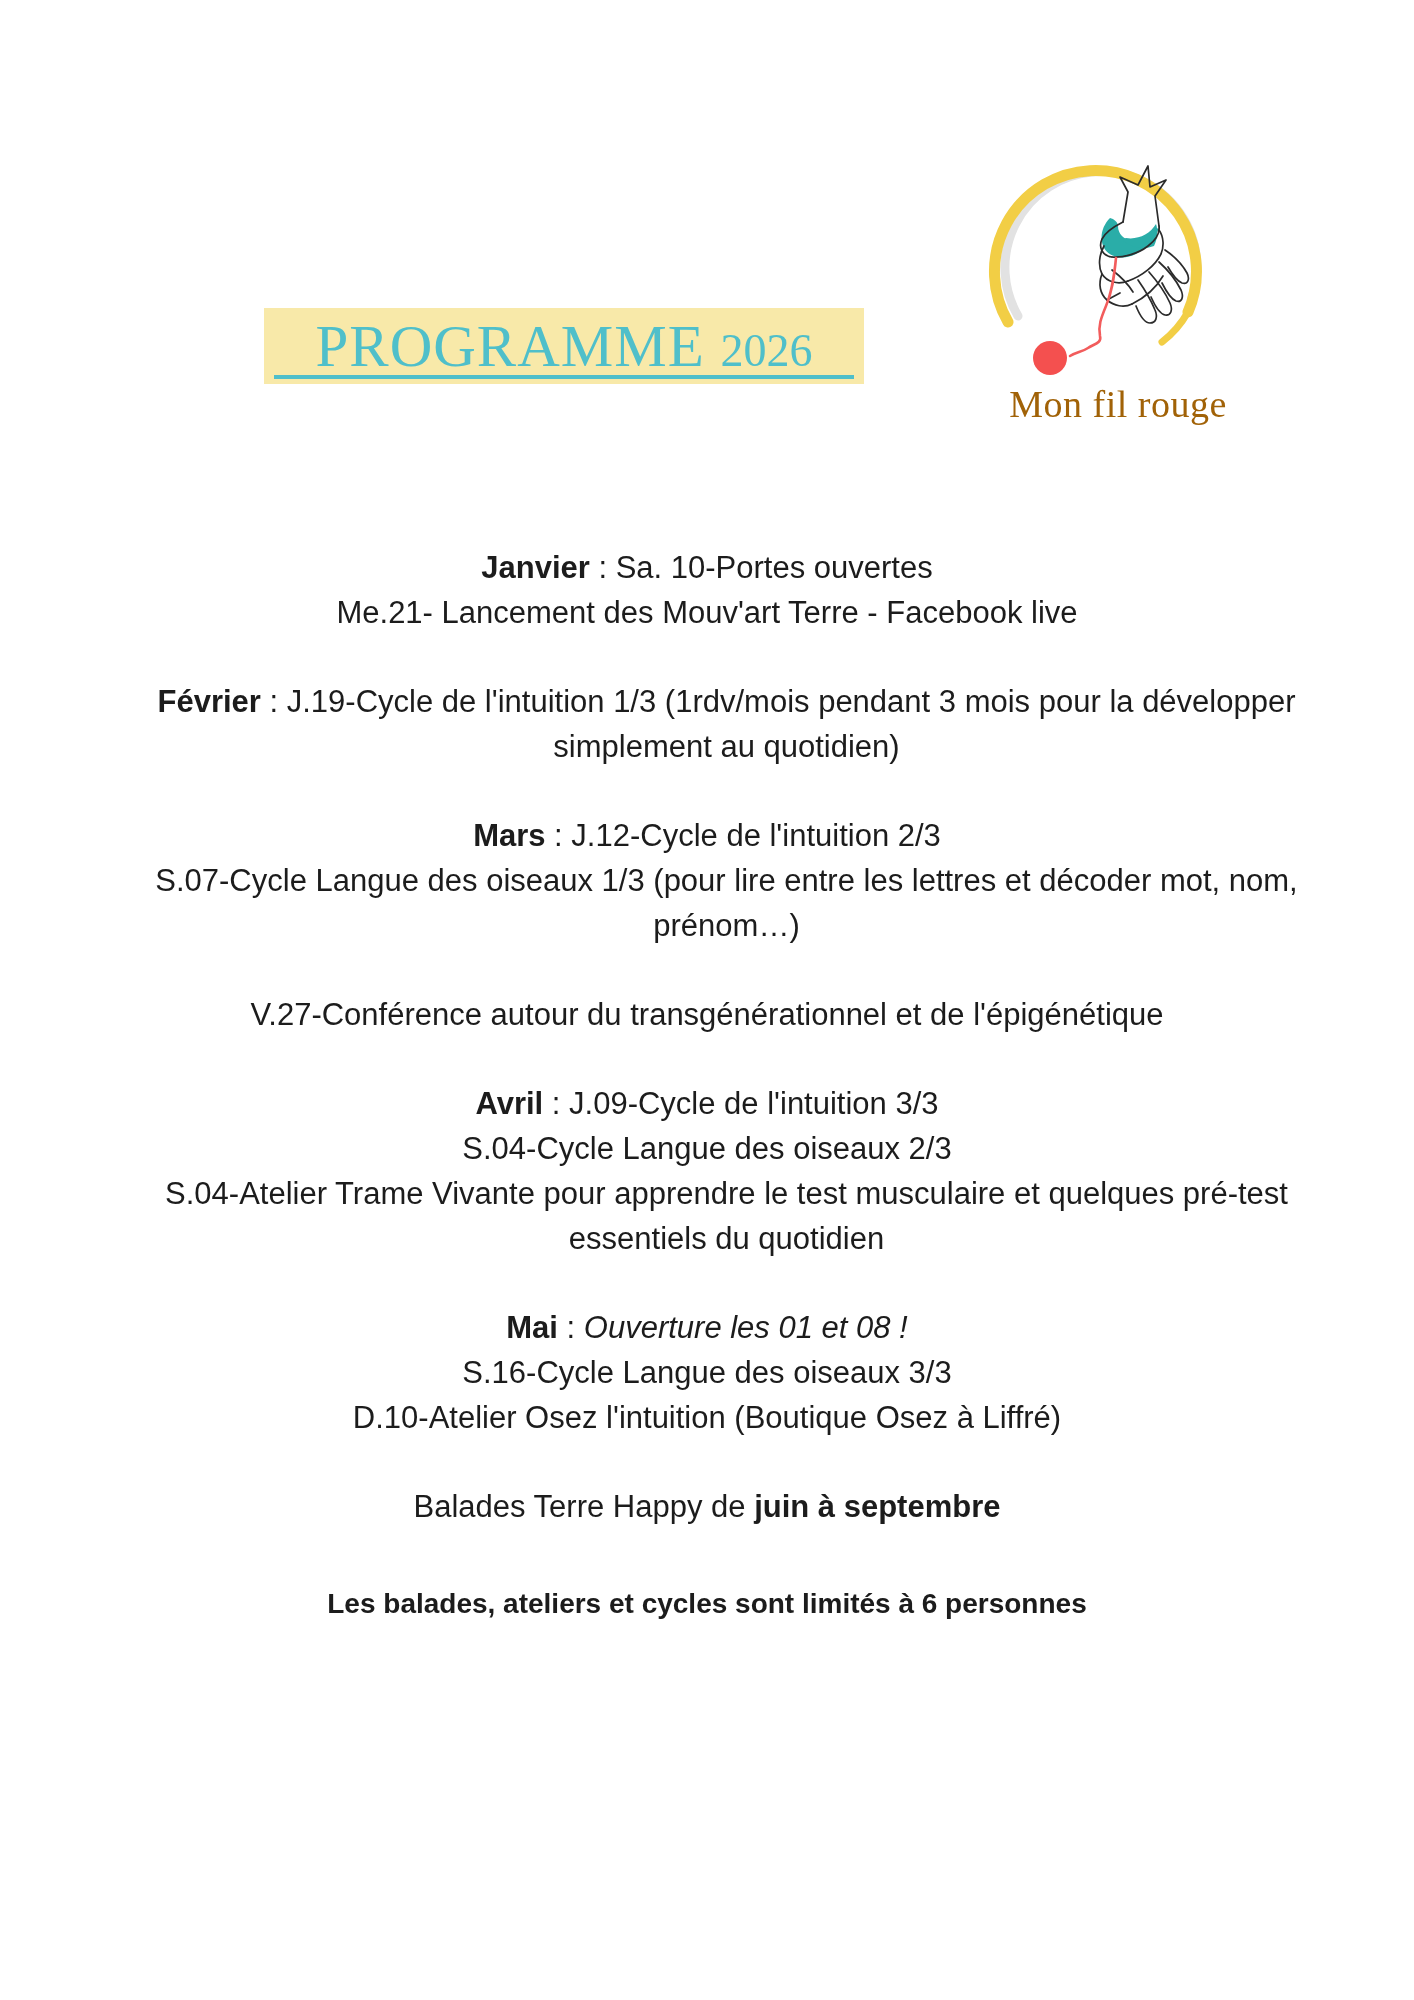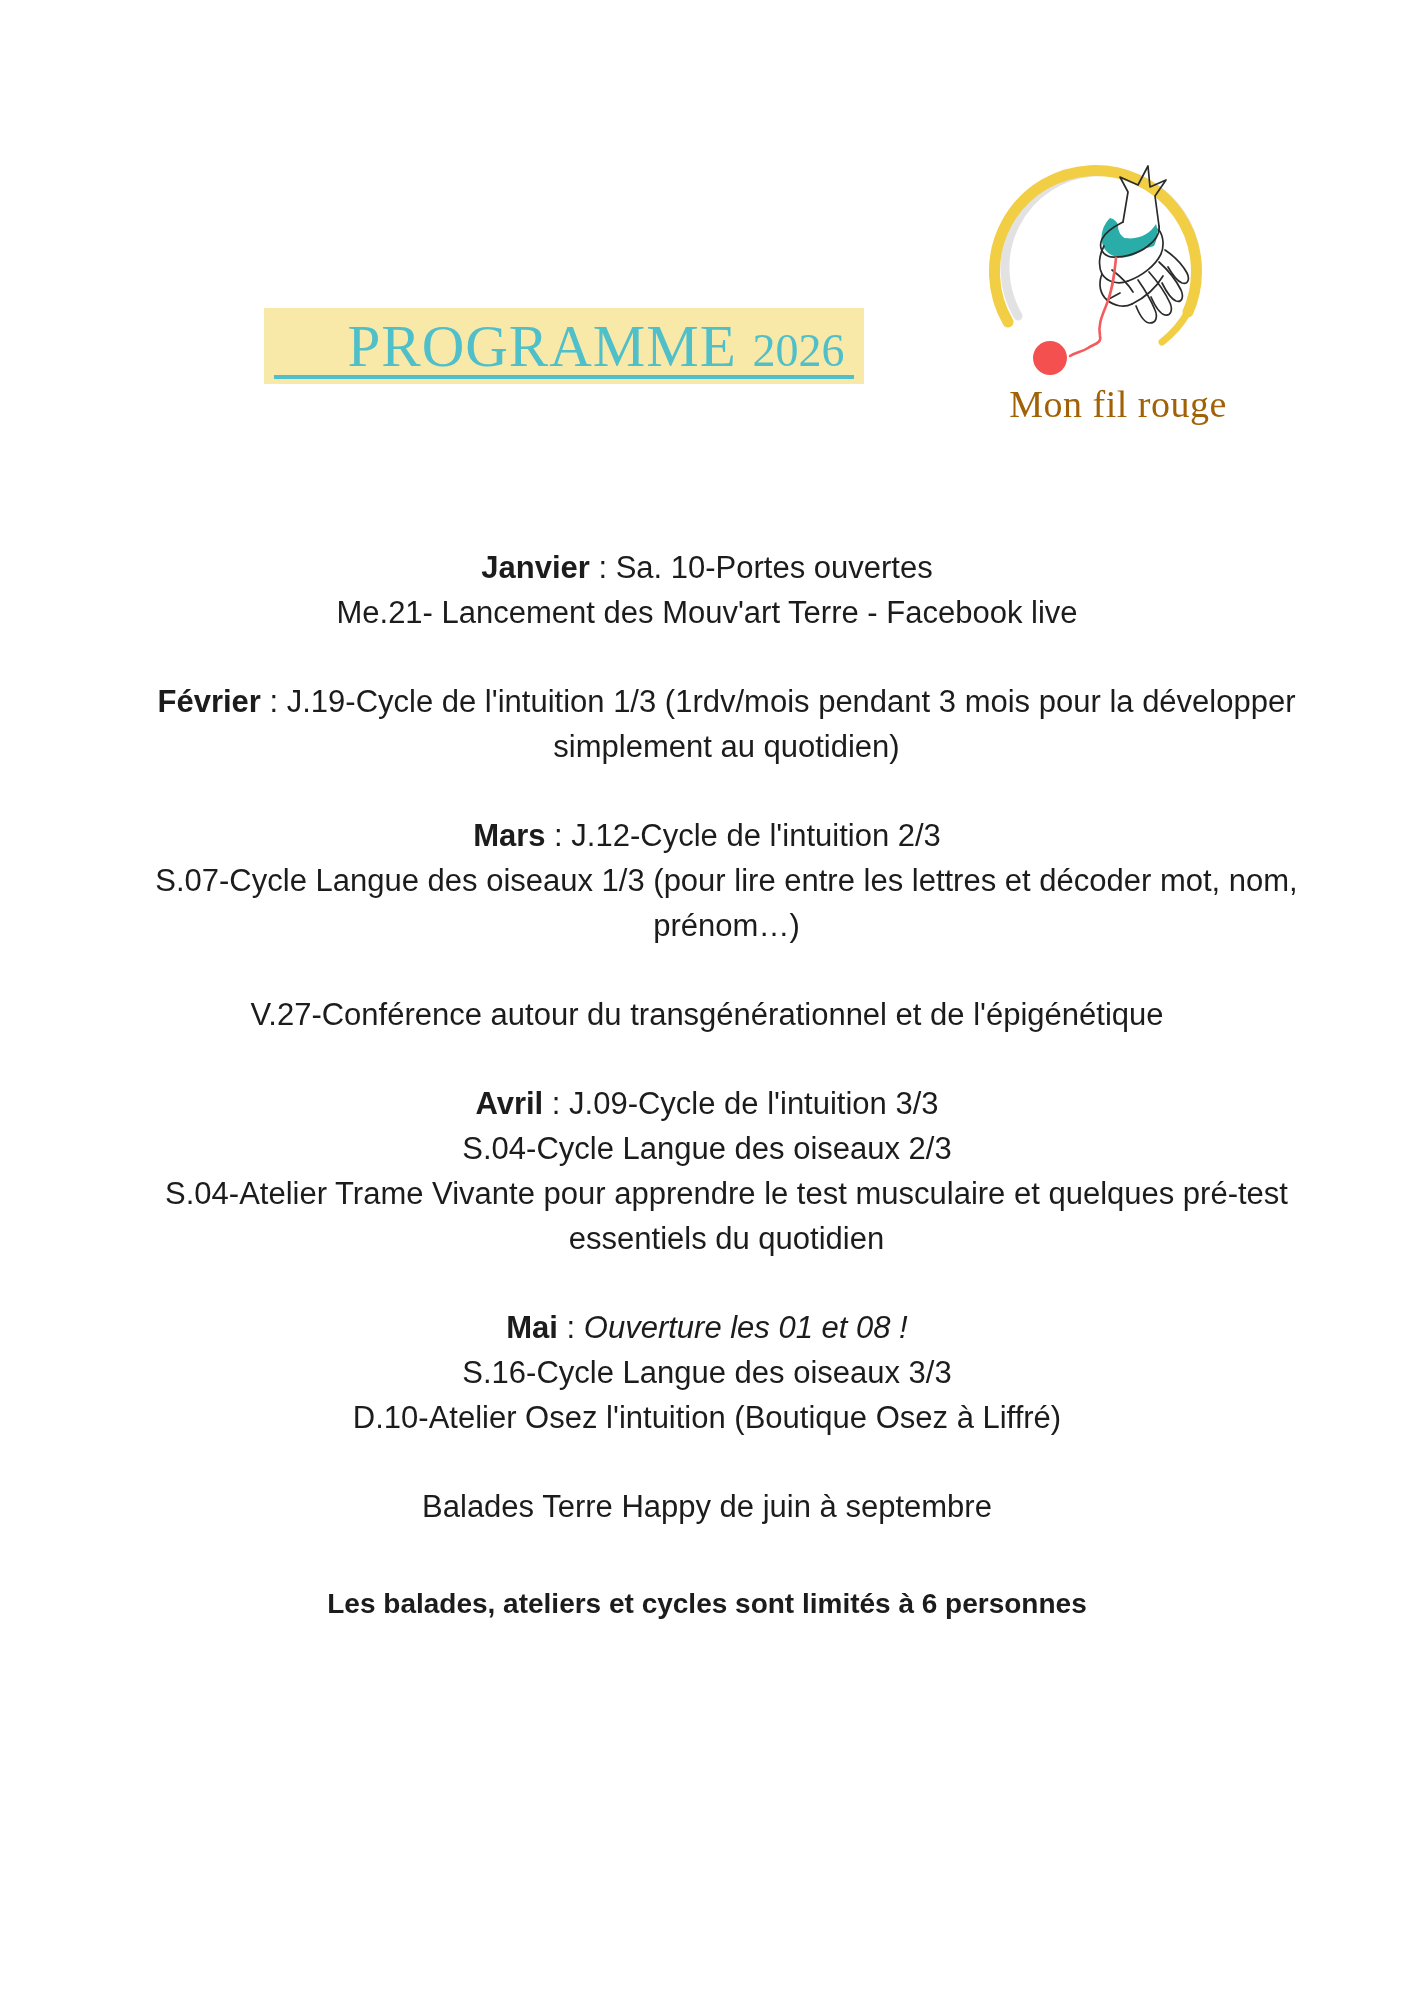--- a/index.html
+++ b/index.html
@@ -46,21 +46,20 @@
     top: 0;
     width: 600px;
     height: 76px;
     line-height: 76px;
     text-align: center;
     font-family: "Liberation Serif", "DejaVu Serif", serif;
     font-size: 59px;
     letter-spacing: 1px;
     color: #4fbfca;
     white-space: nowrap;
-    padding-left: 32px;
   }
   #title-text .yr {
     font-size: 46px;
     letter-spacing: 0px;
   }
   #title-underline {
     position: absolute;
     left: 10px;
     bottom: 5px;
     width: 580px;
@@ -111,21 +110,21 @@
     font-family: "Liberation Sans", sans-serif;
     font-size: 31px;
     line-height: 45px;
     color: #1c1c1c;
     white-space: nowrap;
     font-stretch: condensed;
   }
   .ln.wrap { white-space: normal; padding: 0 79px; margin-left: 39px; }
   .mo { font-weight: bold; }
   .it { font-style: italic; }
-  .bd { font-weight: normal; margin-top: 35px; }
+  .bd { font-weight: bold; margin-top: 35px; }
   .gap-m { height: 44px; }
   .gap-l { height: 52px; }
   .final {
     font-weight: bold;
     font-size: 28px;
     line-height: 45px;
     text-align: center;
   }
 </style>
 </head>

